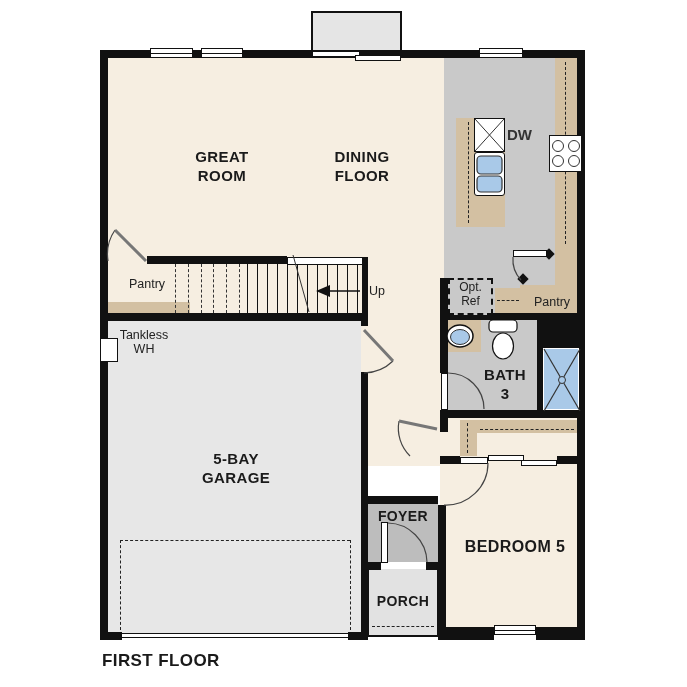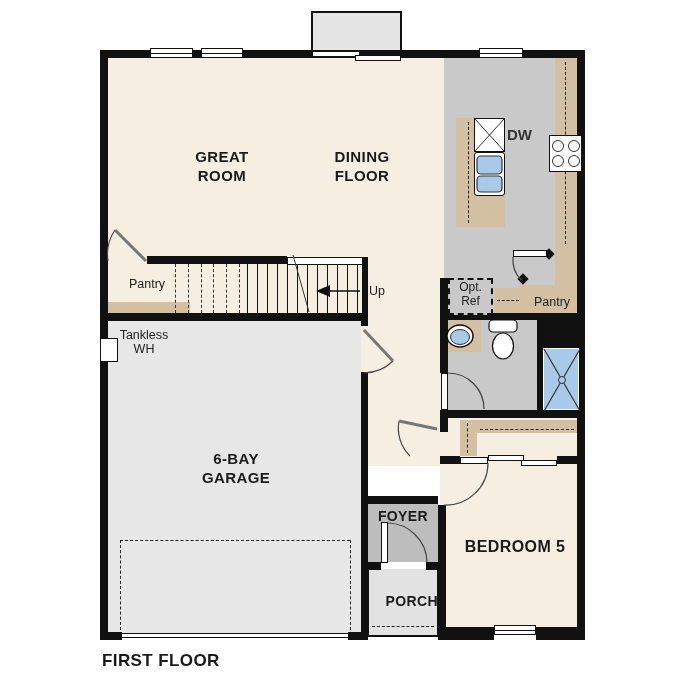--- a/index.html
+++ b/index.html
@@ -176,25 +176,27 @@
     <ellipse cx="460" cy="337" rx="9.5" ry="7.5" fill="#a9c9e8" stroke="#333" stroke-width="1"></ellipse>
 
     <rect x="489" y="320" width="28" height="12" rx="4" fill="#fff" stroke="#111" stroke-width="1.2"></rect>
     <ellipse cx="503" cy="346" rx="10.5" ry="13" fill="#fff" stroke="#111" stroke-width="1.2"></ellipse>
   </svg>
 
   <div class="lbl roomlbl" style="left:152px;top:148px;width:140px;">GREAT
 ROOM</div>
   <div class="lbl roomlbl" style="left:302px;top:148px;width:120px;">DINING
 FLOOR</div>
-  <div class="lbl roomlbl" style="left:166px;top:450px;width:140px;">6-BAY
+  <div class="lbl roomlbl" style="left:166px;top:450px;width:140px;">5-BAY
 GARAGE</div>
+  <div class="lbl roomlbl" style="left:455px;top:366px;width:100px;">BATH
+3</div>
   <div class="lbl" style="left:445px;top:537px;width:140px;font-size:16px;">BEDROOM 5</div>
   <div class="lbl" style="left:368px;top:508px;width:70px;font-size:14px;">FOYER</div>
-  <div class="lbl" style="left:368px;top:593px;width:70px;font-size:14px;text-align:right;">PORCH</div>
+  <div class="lbl" style="left:368px;top:593px;width:70px;font-size:14px;">PORCH</div>
   <div class="small" style="left:522px;top:295px;width:60px;">Pantry</div>
   <div class="small" style="left:118px;top:277px;width:58px;">Pantry</div>
   <div class="small" style="left:369px;top:284px;width:24px;text-align:left;">Up</div>
   <div class="small" style="left:114px;top:328px;width:60px;">Tankless
 WH</div>
   <div class="small" style="left:450px;top:281px;width:41px;font-size:12px;">Opt.
 Ref</div>
   <div class="small" style="left:475px;top:126px;width:29px;font-size:15px;font-weight:bold;color:#333;margin-left:30px;">DW</div>
   <div class="lbl" style="left:102px;top:650px;width:200px;text-align:left;font-size:17px;">FIRST FLOOR</div>
 

